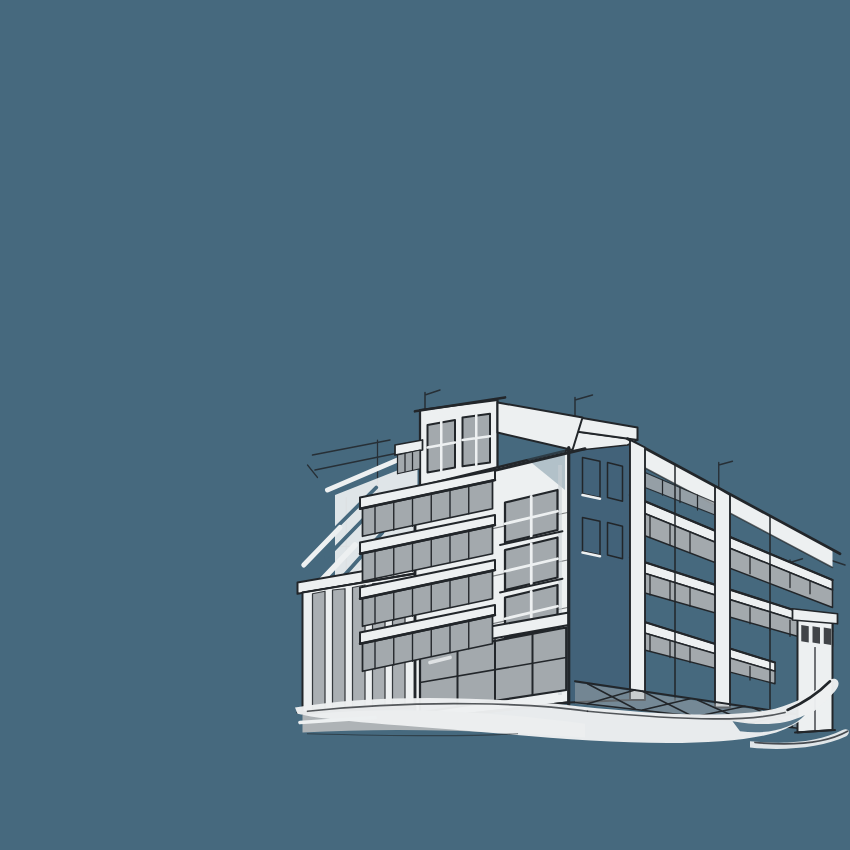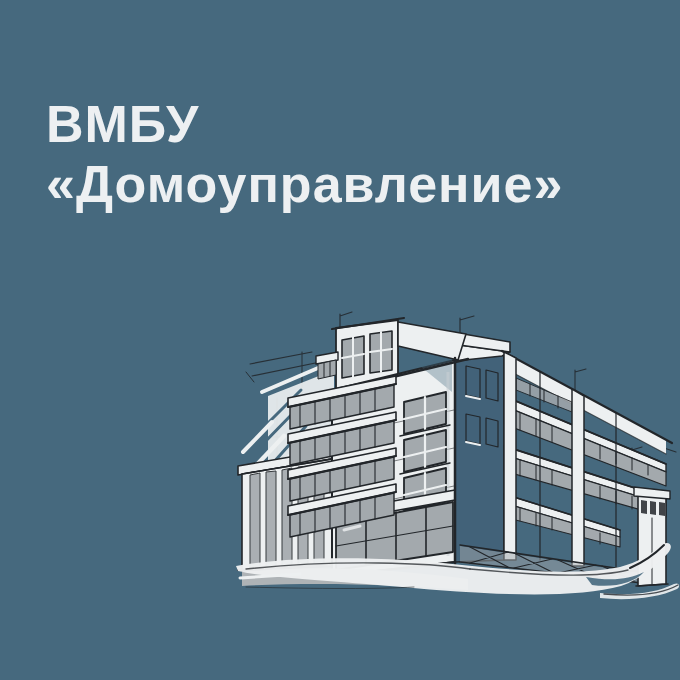--- a/index.html
+++ b/index.html
@@ -31,24 +31,20 @@
   .fR{fill:var(--c-road,#b4b7b9)}
   .fB{fill:var(--c-background,#46697e)}
   .fI{fill:var(--c-ink,#22262a)}
   .o{stroke:var(--c-ink,#22262a);stroke-linejoin:round}
 </style>
 </head>
 <body>
 
 <div class="poster">
 
-  <h1 class="title">
-    <span class="line">ВМБУ</span>
-    <span class="line">«Домоуправление»</span>
-  </h1>
 
   <div class="illustration" role="img" aria-label="Hand-drawn ink sketch of a multi-storey corner apartment building with balconies and a curving street">
     <svg width="680" height="680" viewBox="0 0 680 680">
 
       <g opacity="0.85">
         <path class="iL" stroke-width="1.2" d="M250,364 L312,352"></path>
         <path class="iL" stroke-width="1.2" d="M252,376 L330,360"></path>
         <path class="iL" stroke-width="1" d="M246,372 L254,382"></path>
         <path class="iL" stroke-width="1" d="M277,398 L277,474 M270,437 L284,437"></path>
         <path class="iL" stroke-width="1" d="M302,352 L302,420"></path>

